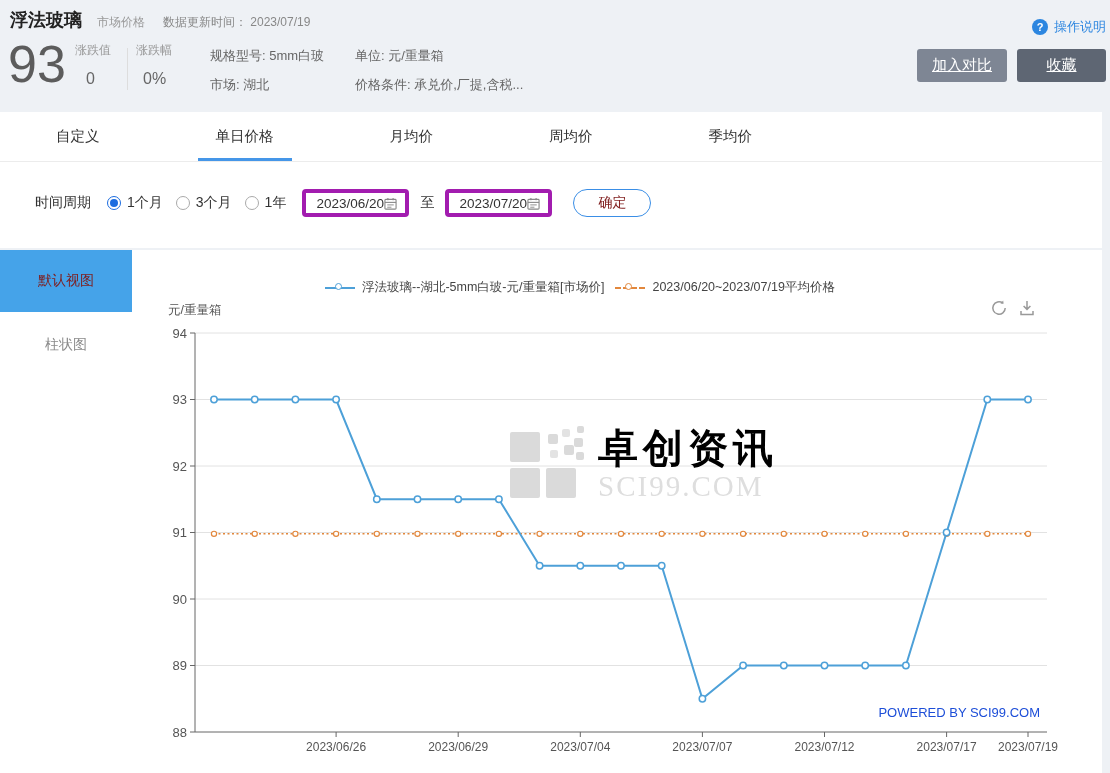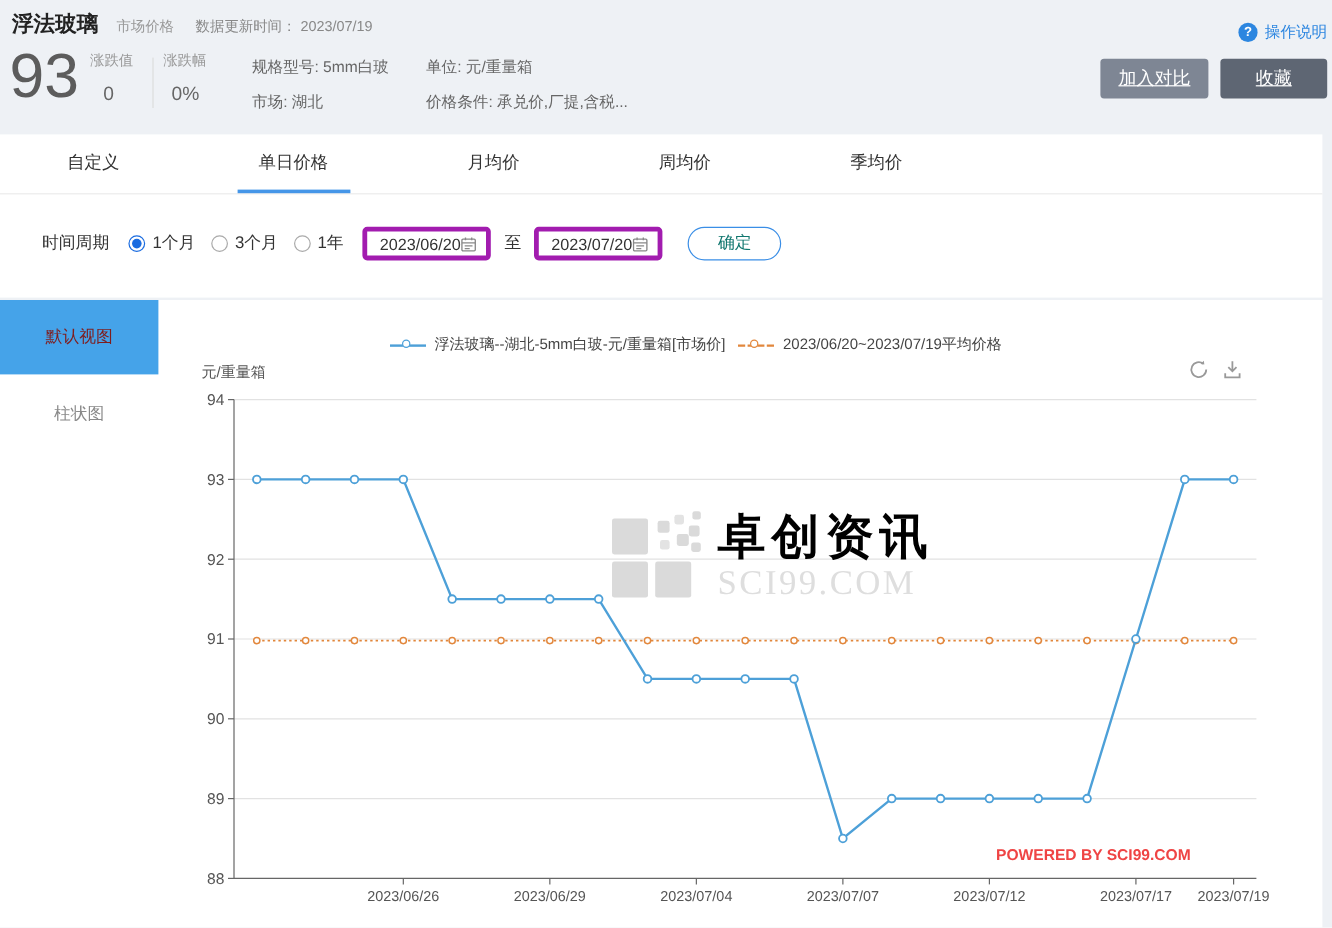--- a/index.html
+++ b/index.html
@@ -28,42 +28,42 @@
   .tab { padding:0 18px; line-height:48px; font-size:14.5px; color:#333; cursor:pointer; }
   .tab.active { border-bottom:3px solid #4596e8; }
   .filter { display:flex; align-items:center; margin-top:27px; padding-left:35px; }
   .filter-label { font-size:14px; margin-right:16px; }
   .radio-item { display:flex; align-items:center; margin-right:13px; font-size:14px; cursor:pointer; }
   .radio { width:14px; height:14px; border:1px solid #aaa; border-radius:50%; background:#fff; margin-right:6px; position:relative; }
   .radio.active { border-color:#1b6ce0; }
   .radio.active::after { content:''; position:absolute; inset:2px; border-radius:50%; background:#1b6ce0; }
   .date-input { width:107px; height:28px; border:4px solid #a21caf; border-radius:4px; background:#fff; display:flex; align-items:center; justify-content:space-between; padding:0 8px 0 10px; font-size:13.5px; color:#333; cursor:pointer; }
   .to-label { margin:0 11px; font-size:14px; }
-  .confirm-btn { margin-left:21px; width:78px; height:28px; background:#fff; border:1px solid #3a8ee6; border-radius:15px; color:#0f766e; font-size:14px; font-family:inherit; cursor:pointer; }
+  .confirm-btn { margin-left:21px; width:78px; height:28px; background:#fff; border:1px solid #3a8ee6; border-radius:15px; color:#7f1d1d; font-size:14px; font-family:inherit; cursor:pointer; }
 
   
   .card2 { left:0; top:250px; width:1102px; height:523px; background:#fff; }
   .side-default { left:0; top:0; width:132px; height:62px; background:#45a3e9; color:#7f1d1d; font-size:14px; display:flex; align-items:center; justify-content:center; cursor:pointer; }
   .side-bar { left:0; top:86px; width:132px; text-align:center; font-size:14px; color:#8a8a8a; cursor:pointer; }
   .legend { left:140px; top:29px; width:880px; display:flex; justify-content:center; align-items:center; gap:11px; font-size:12.5px; color:#444; }
   .legend-item { display:flex; align-items:center; gap:7px; cursor:pointer; }
   .legend-marker { position:relative; width:30px; height:9px; }
   .legend-line { position:absolute; top:3.5px; width:30px; height:0; border-top:2px solid; }
   .legend-circle { position:absolute; left:10px; top:-0.5px; width:7px; height:7px; border:1.5px solid; border-radius:50%; background:#fff; }
   .y-title { left:168px; top:52px; font-size:12.5px; color:#555; }
   .chart-icon { top:48px; color:#999; cursor:pointer; }
   .icon-refresh { left:989px; }
   .icon-download { left:1018px; top:49px; }
   #chart-mount { left:140px; top:50px; width:960px; height:470px; }
   .watermark { left:510px; top:176px; display:flex; gap:14px; align-items:flex-start; pointer-events:none; }
   .wm-logo { position:relative; width:74px; height:74px; }
   .wm-logo div { position:absolute; background:#dadada; border-radius:2px; }
   .wm-cn { font-size:40px; font-weight:bold; color:#000000; letter-spacing:5px; line-height:44px; }
   .wm-en { font-family:"Liberation Serif", serif; font-size:29px; color:#dedede; letter-spacing:2px; line-height:32px; }
-  .powered { left:830px; top:455px; width:210px; font-size:13px; font-weight:bold; color:#ef4444; }
+  .powered { left:830px; top:455px; width:210px; text-align:right; font-size:13px; font-weight:normal; color:#1d4ed8; }
 </style>
 </head>
 <body>
 
 <div class="abs page-title">浮法玻璃</div>
 <div class="abs category">市场价格</div>
 <div class="abs update">
   <span>数据更新时间：</span>
   <span>2023/07/19</span>
 </div>

